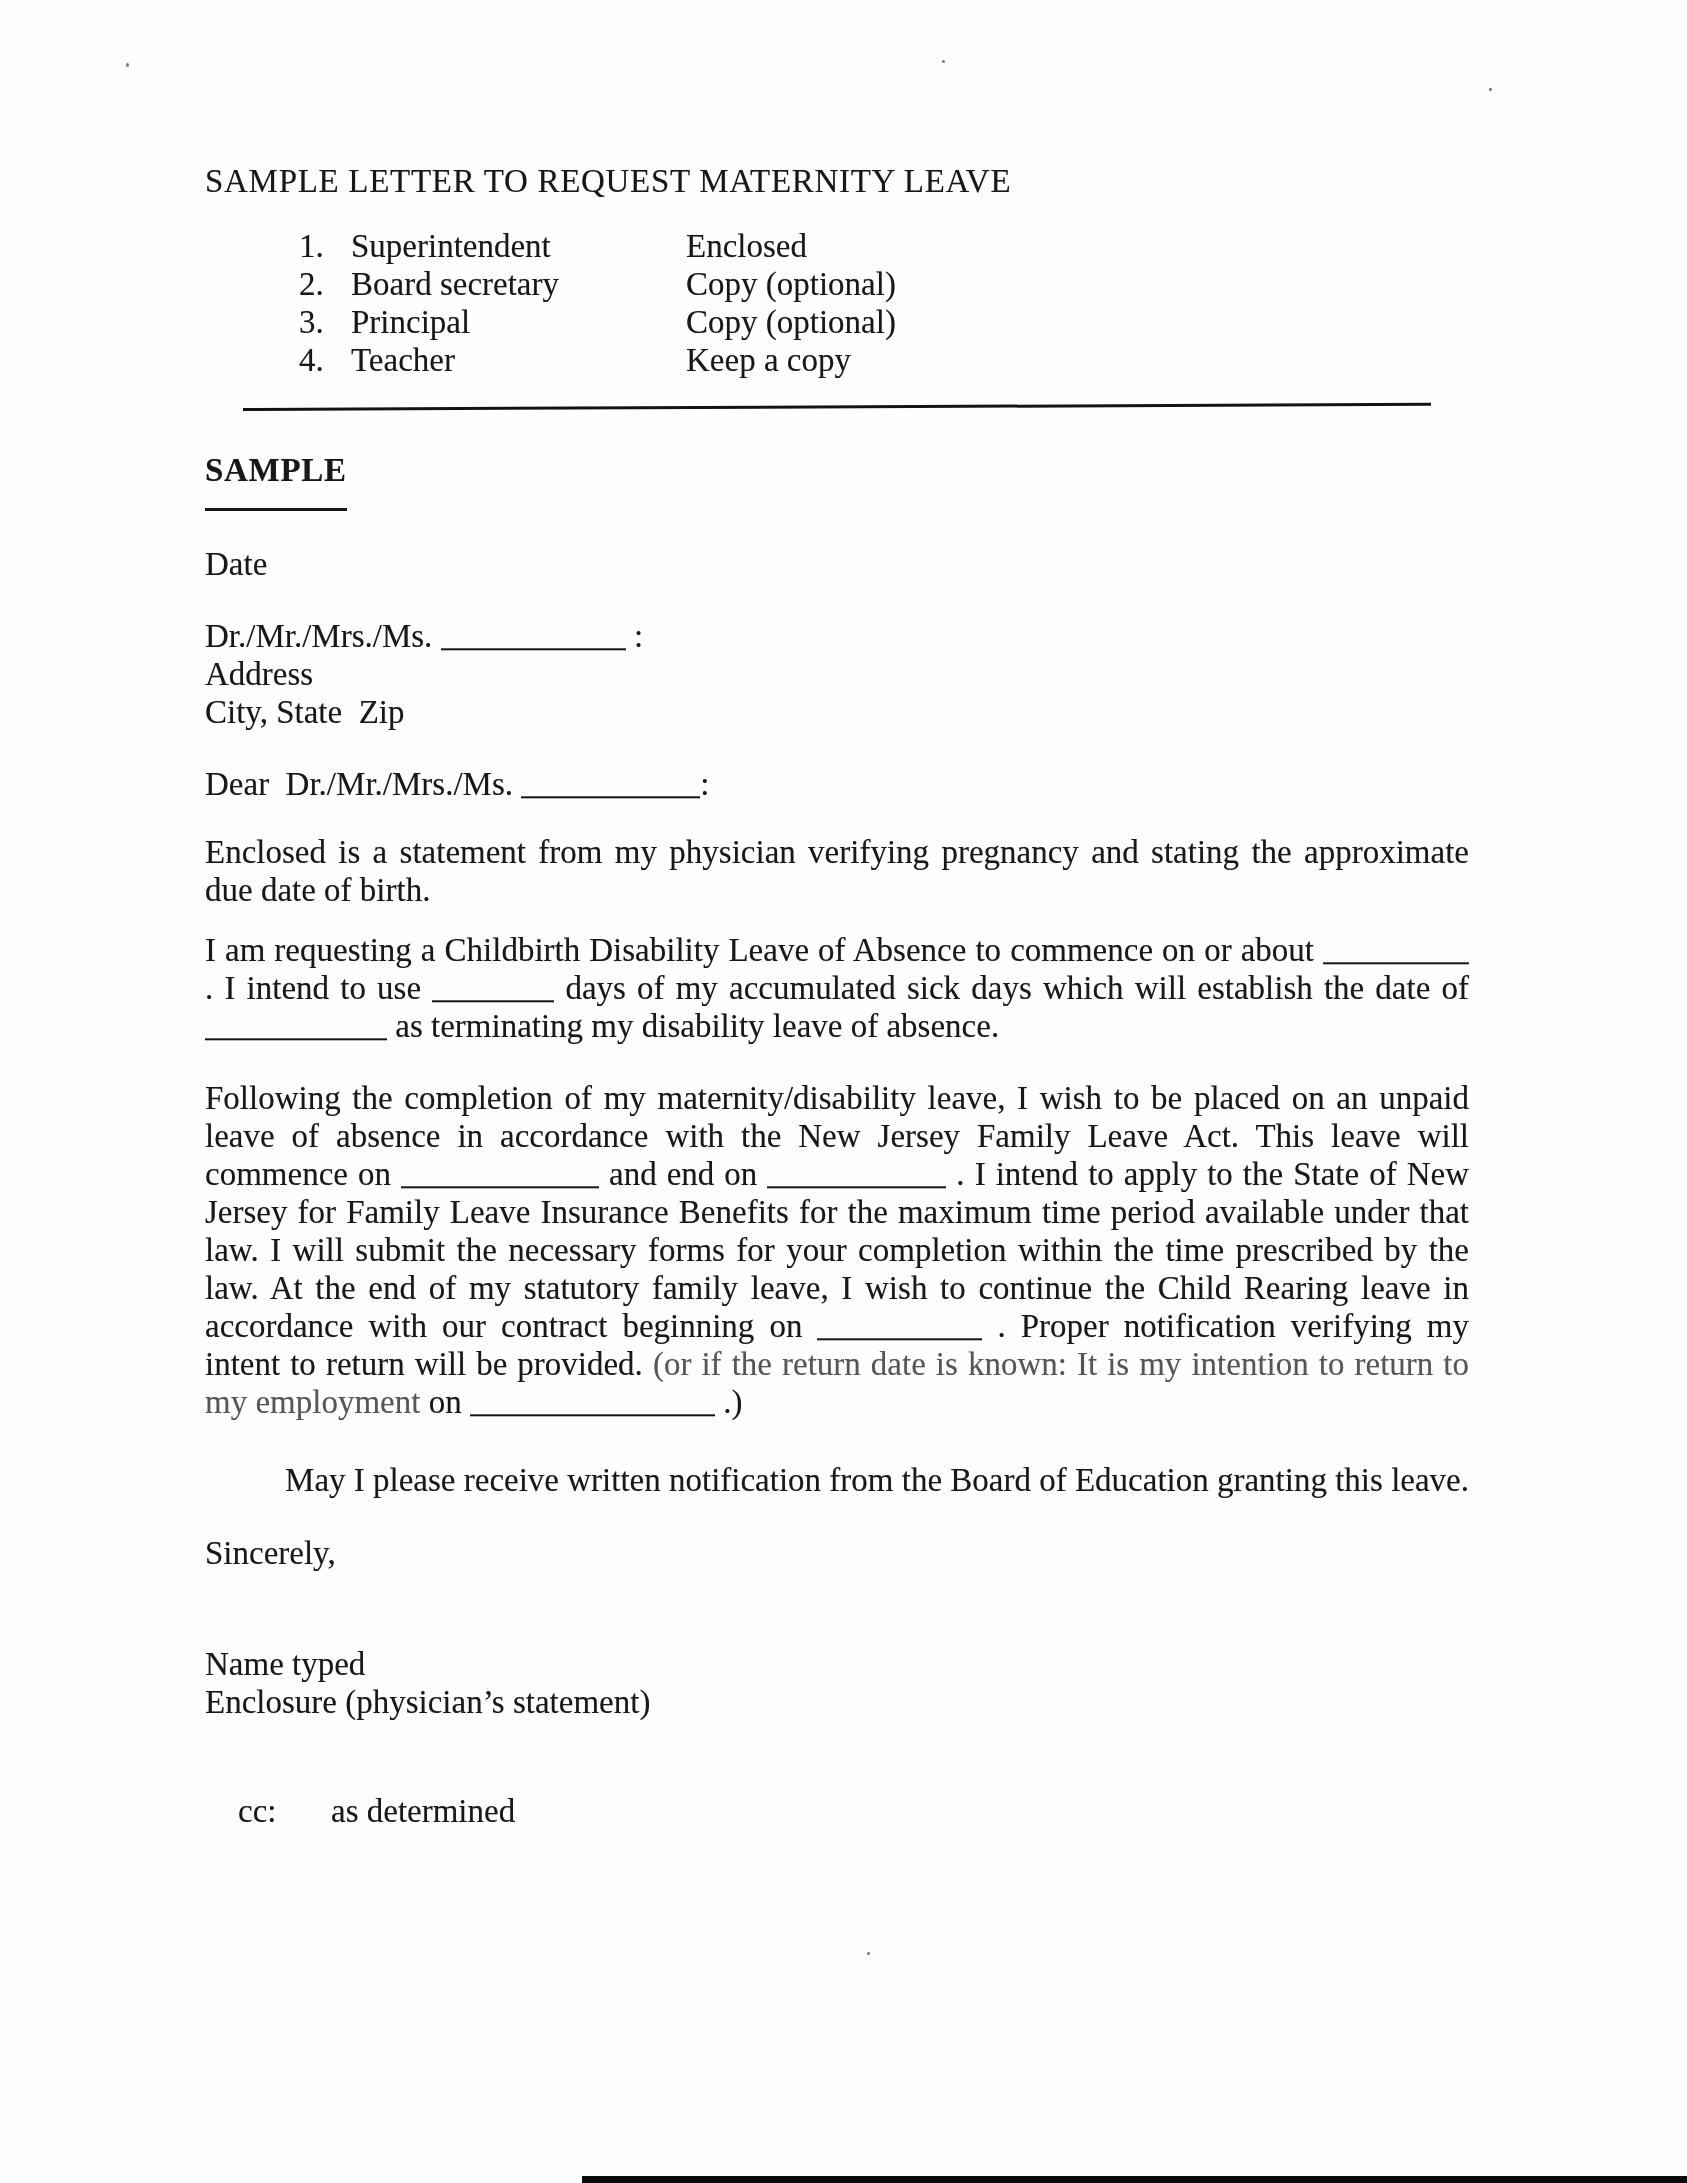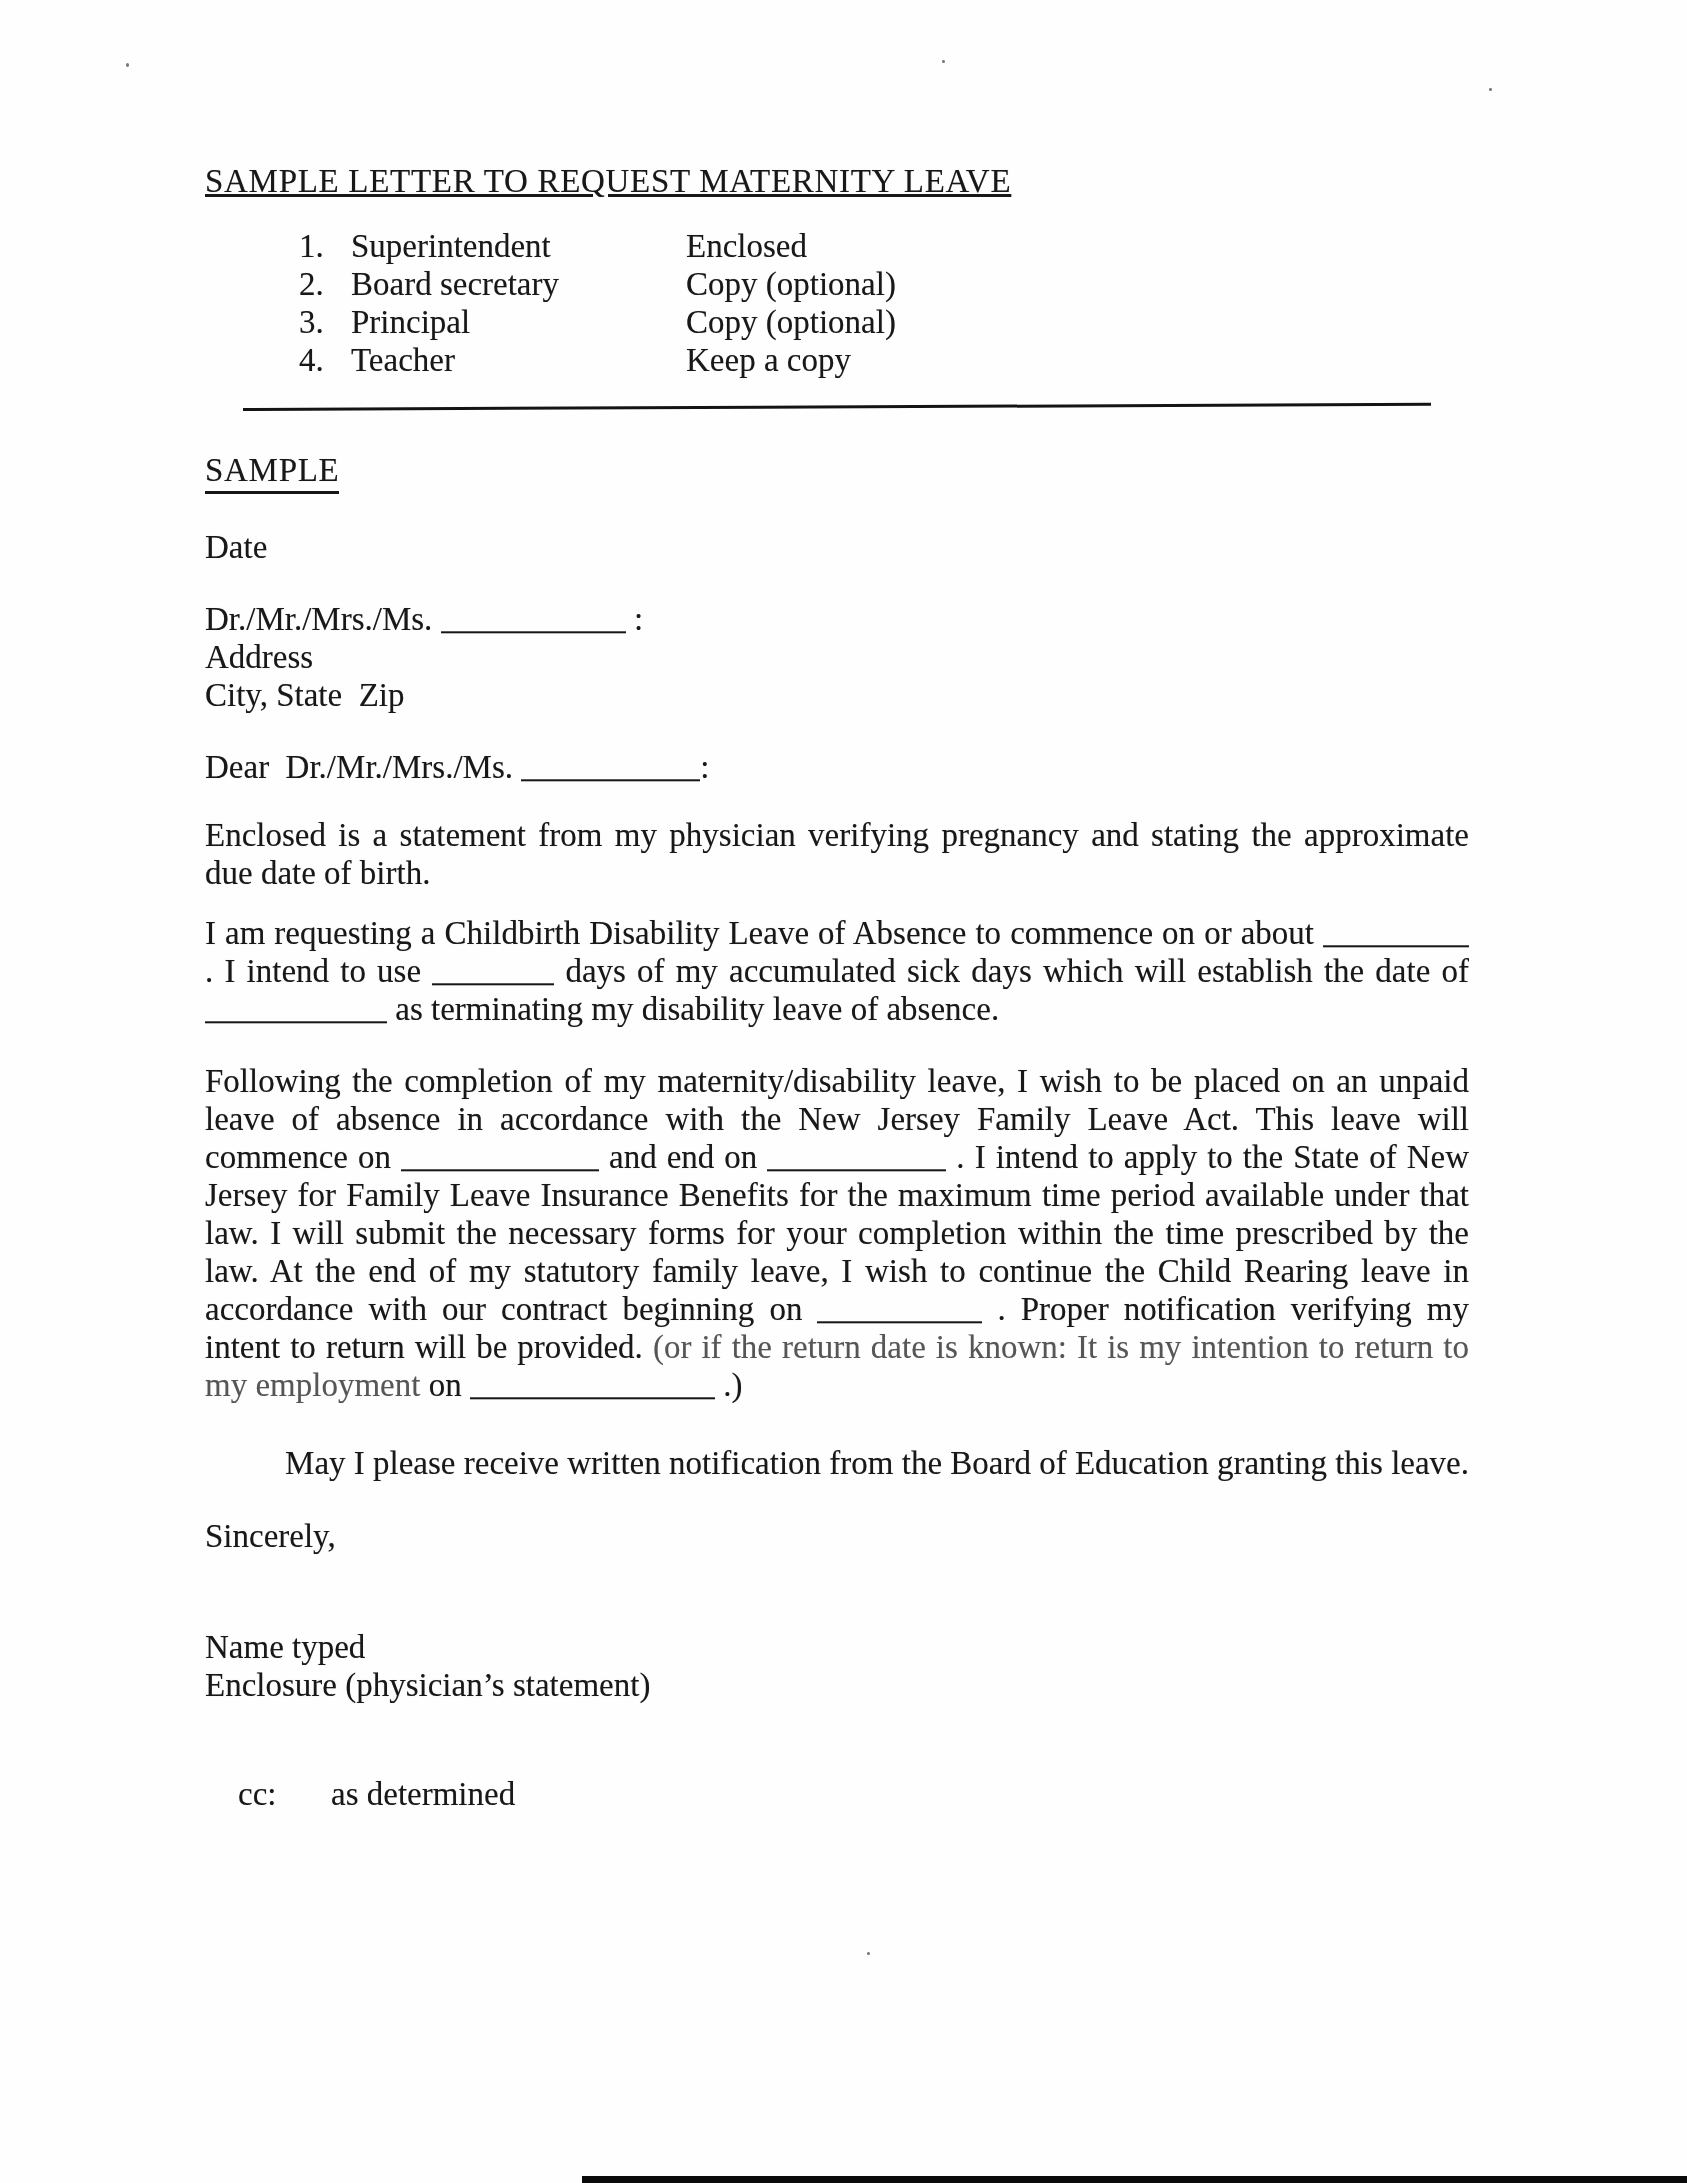--- a/index.html
+++ b/index.html
@@ -19,21 +19,20 @@
     line-height: 38px;
     color: #181818;
     text-shadow: 0 0 0.7px rgba(25,25,25,.38);
     overflow: hidden;
   }
   .title {
     font-size: 33px;
     font-weight: normal;
     margin: 0 0 26.5px 0;
     letter-spacing: 0.7px;
-    text-decoration: underline;
   }
   .para {
     margin: 0;
     text-align: justify;
   }
   .para.left { text-align: right; }
   .intro { margin-bottom: 40px; }
   .p-enclosed { margin-top: 30px; }
   .p-request { margin-top: 22px; }
   .p-family  { margin-top: 34px; }
@@ -52,22 +51,23 @@
     border: 0;
     border-top: 3.3px solid #141414;
     width: 1188px;
     transform: rotate(-0.25deg);
     transform-origin: left center;
   }
   .sample-heading-wrap { margin-top: 40px; }
   .sample-heading {
     display: inline-block;
     border-bottom: 3.3px solid #161616;
-    padding-bottom: 2px;
+    padding-bottom: 19px;
     letter-spacing: 0.7px;
+    font-weight: bold;
   }
   .date-line { margin-top: 34px; }
   .salutation-line { margin-top: 34px; }
   .greeting-line { margin-top: 34px; }
   .closing-line { margin-top: 35px; }
   .sig-block { margin-top: 73px; }
   .cc-line { margin-top: 33px; white-space: pre-wrap; }
   .cc-label { display: inline-block; width: 93px; }
   .blank {
     display: inline-block;

